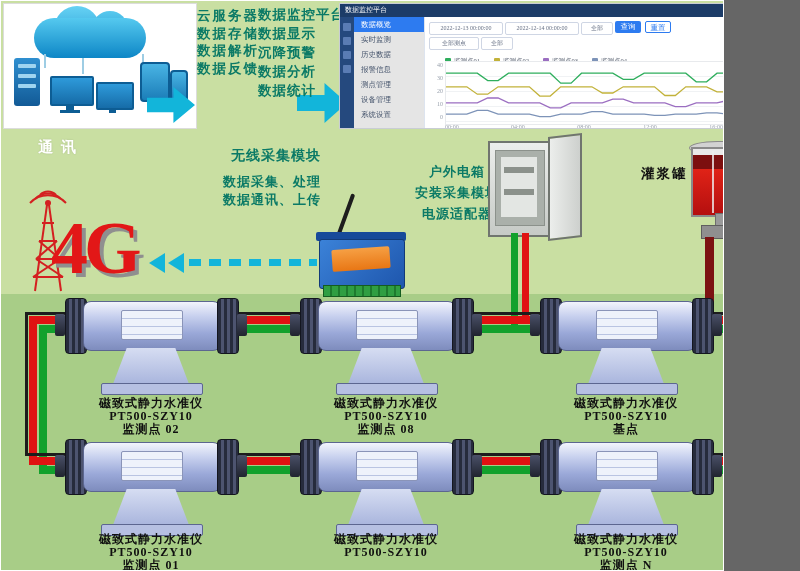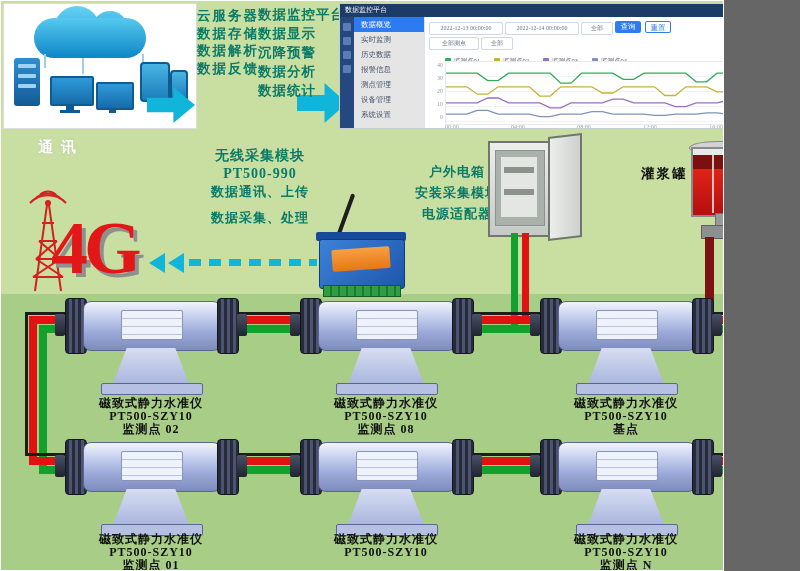--- a/index.html
+++ b/index.html
@@ -231,25 +231,24 @@
     </g>
     <circle cx="41" cy="22" r="3" fill="#d42020"></circle>
   </svg>
 
   <div class="abs fourg" style="left:50px;top:210px;">4G</div>
 
   <div class="abs chev" style="left:148px;top:252px;"></div>
   <div class="abs chev" style="left:167px;top:252px;"></div>
   <div class="abs dash-line" style="left:188px;top:258px;width:128px;"></div>
 
-  <div class="abs teal" style="left:198px;top:146px;width:122px;text-align:center;letter-spacing:1px;">
+  <div class="abs teal" style="left:198px;top:146px;width:122px;text-align:right;letter-spacing:1px;">
     <div style="font-size:14px;line-height:18px;">无线采集模块</div>
-    <div style="font-size:14px;line-height:18px;">PT500-990</div>
+    <div style="font-size:13px;line-height:18px;margin-top:8px;">数据采集、处理</div>
     <div style="font-size:13px;line-height:18px;">数据通讯、上传</div>
-    <div style="font-size:13px;line-height:18px;margin-top:8px;">数据采集、处理</div>
   </div>
 
   <div class="abs mod-ant" style="left:334px;top:190px;"></div>
   <div class="abs mod-top" style="left:315px;top:231px;width:90px;height:9px;"></div>
   <div class="abs mod-body" style="left:318px;top:238px;width:84px;height:48px;">
     <div class="abs mod-sticker" style="left:12px;top:8px;width:58px;height:22px;"></div>
   </div>
   <div class="abs mod-term" style="left:322px;top:284px;width:76px;height:10px;"></div>
 
   <div class="abs teal" style="left:414px;top:160px;width:84px;text-align:center;font-size:13px;line-height:21px;letter-spacing:1px;">

